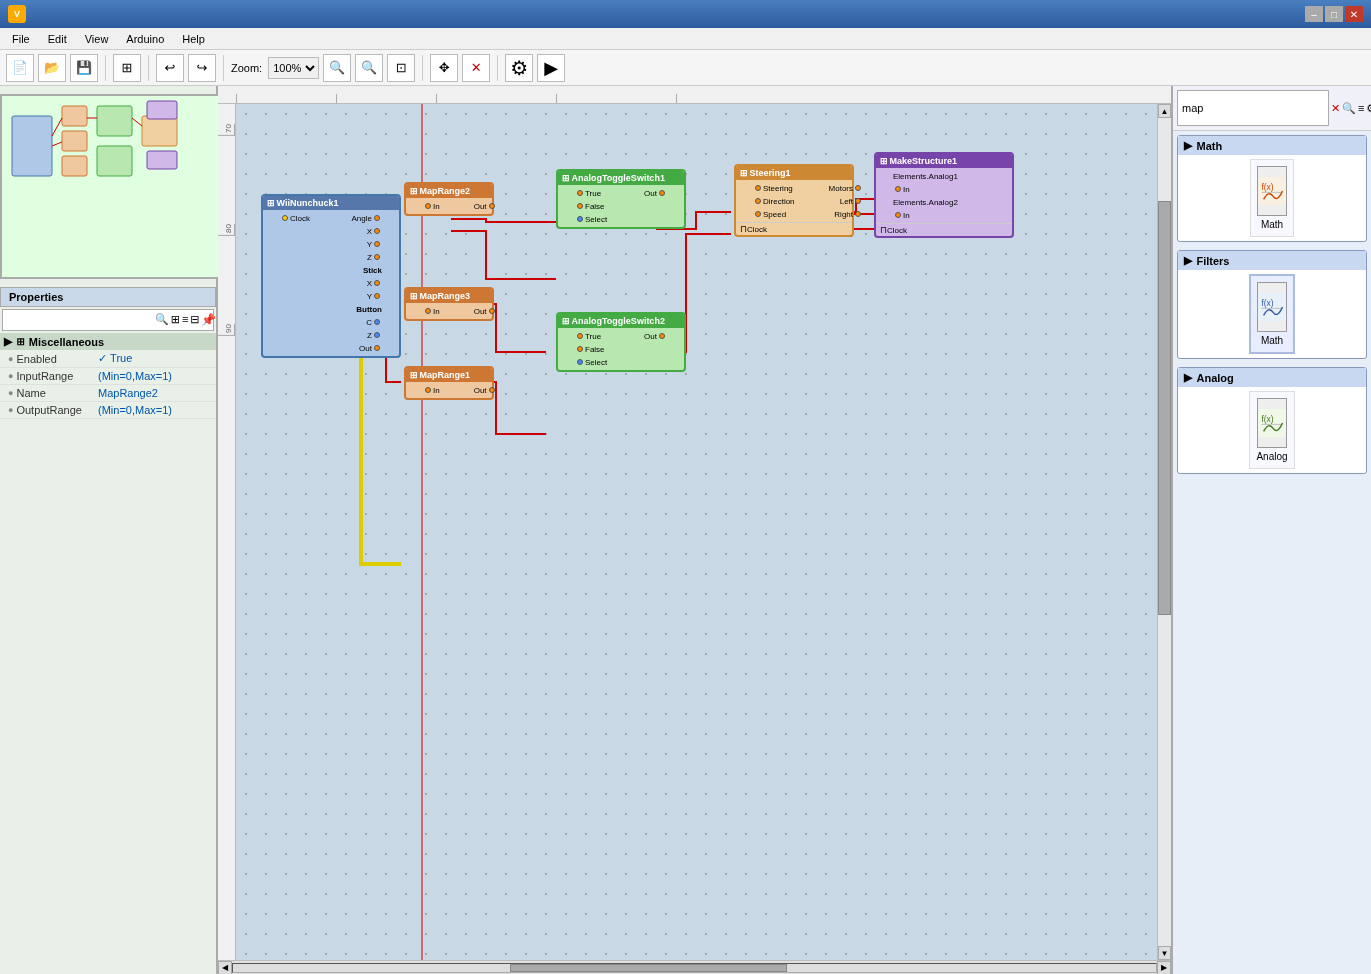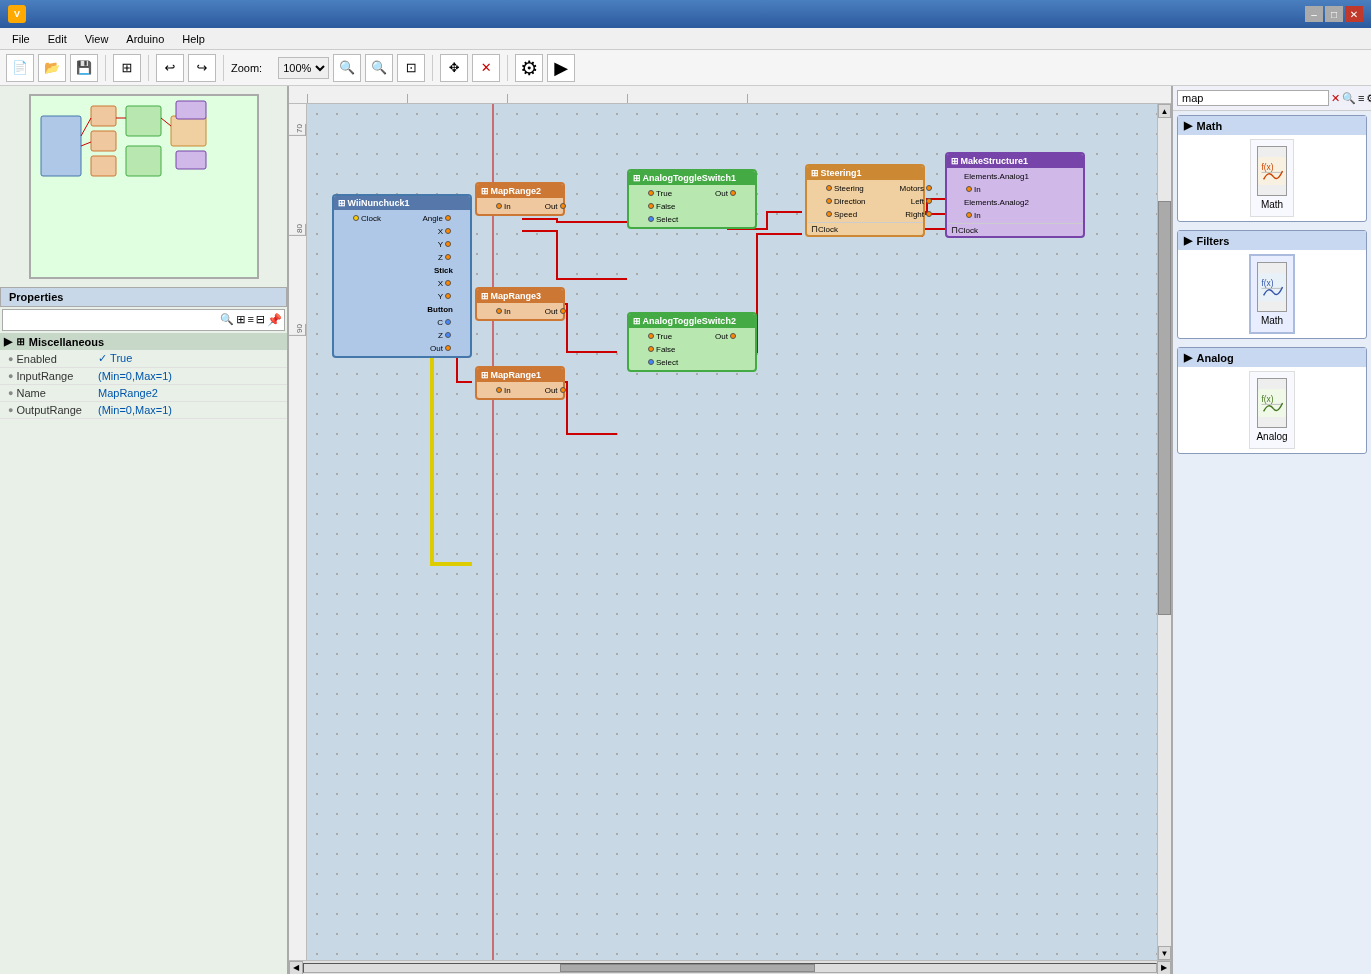--- a/index.html
+++ b/index.html
@@ -39,28 +39,28 @@
       background: #f5f5f5;
       border-bottom: 1px solid #ccc;
       height: 36px;
       display: flex;
       align-items: center;
       padding: 0 6px;
       gap: 4px;
     }
     .tb-btn { width: 28px; height: 28px; border: 1px solid #bbb; background: #fff; cursor: pointer; display: flex; align-items: center; justify-content: center; font-size: 13px; }
     .tb-sep { width: 1px; height: 26px; background: #ccc; margin: 0 3px; }
-    .zoom-label { font-size: 11px; margin-right: 12px; }
+    .zoom-label { font-size: 11px; margin-right: 2px; }
     .zoom-select { font-size: 11px; height: 22px; border: 1px solid #bbb; }
 
     
     #main { display: flex; flex-direction: row; height: calc(974px - 28px - 22px - 36px); }
 
     
-    #left-panel { width: 289px; background: #e8f0e8; border-right: 2px solid #aaa; display: flex; flex-direction: column; }
+    #left-panel { width: 218px; background: #e8f0e8; border-right: 2px solid #aaa; display: flex; flex-direction: column; }
     #preview { width: 230px; height: 185px; background: #e0ffe0; border: 2px solid #aaa; margin: 8px auto; overflow: hidden; position: relative; }
 
     #props-panel { flex: 1; overflow: auto; }
     #props-header { background: #c8d8e8; border: 1px solid #aaa; padding: 3px 8px; font-weight: bold; font-size: 11px; }
     #search-bar { display: flex; align-items: center; border: 1px solid #aaa; background: white; margin: 2px; height: 22px; }
     #search-bar input { flex: 1; border: none; outline: none; font-size: 11px; padding: 0 4px; }
     #search-bar .search-icons { display: flex; gap: 2px; padding: 0 2px; }
 
     #props-tree { font-size: 11px; }
     .tree-group-header { background: #c8d8c8; padding: 2px 4px; font-weight: bold; display: flex; align-items: center; gap: 4px; cursor: pointer; }
@@ -581,21 +581,21 @@
       <div class="vscroll-btn" style="width:14px;height:14px;">◀</div>
       <div class="hscroll-track">
         <div class="hscroll-thumb"></div>
       </div>
       <div class="vscroll-btn" style="width:14px;height:14px;">▶</div>
     </div>
   </div>
 
   <div id="right-panel">
     <div id="search-right">
-      <input type="text" id="search-right-input" value="map" style="flex: 1 1 0%; height: 16px; border: 1px solid rgb(170, 170, 170); font-size: 11px; padding: 0px 4px;">
+      <input type="text" id="search-right-input" value="map" style="flex: 1 1 0%; height: 36px; border: 1px solid rgb(170, 170, 170); font-size: 11px; padding: 0px 4px;">
       <span style="cursor:pointer;font-size:11px;color:#c00;">✕</span>
       <span style="cursor:pointer;font-size:11px;">🔍</span>
       <span style="cursor:pointer;font-size:11px;">≡</span>
       <span style="cursor:pointer;font-size:11px;">⚙</span>
     </div>
 
     <div class="comp-category">
       <div class="comp-cat-header">
         <span>▶</span>
         <span>Math</span>

